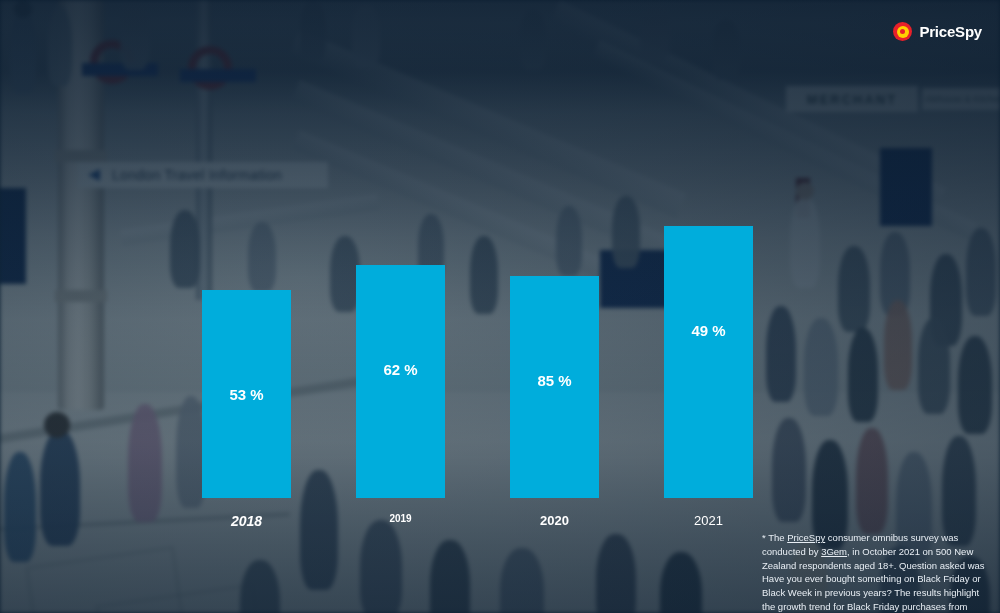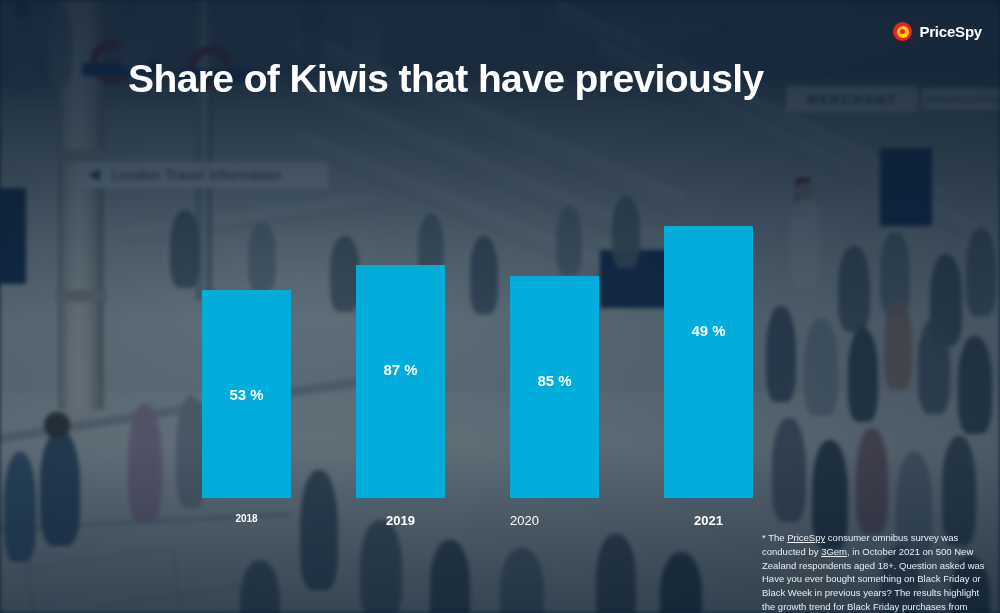--- a/index.html
+++ b/index.html
@@ -188,36 +188,35 @@
       <span style="width:12px;height:12px;border-radius:50%;background:#ffd100;
                    display:flex;align-items:center;justify-content:center;">
         <span style="width:5px;height:5px;border-radius:50%;background:#e8202a;"></span>
       </span>
     </span>
     <span style="color:#fff;font-size:15px;font-weight:bold;letter-spacing:-.2px;">PriceSpy</span>
   </div>
 
   <h1 style="position:absolute;left:128px;top:58px;width:760px;color:#fff;
              font-size:39px;font-weight:bold;line-height:1.1;letter-spacing:-.6px;">
-    <span style="display:block;">Share of Kiwis that have previously</span>
   </h1>
 
   <div id="chart" style="position:absolute;left:0;top:0;width:1000px;height:613px;">
       <div style="position: absolute; left: 202px; top: 290.13px; width: 89px; height: 207.87px; background: rgb(0, 173, 220);"></div>
       <div style="position: absolute; left: 202px; top: 386.13px; width: 89px; text-align: center; color: rgb(255, 255, 255); font-size: 15px; font-weight: bold;">53 %</div>
-      <div style="position: absolute; left: 202px; top: 513px; width: 89px; text-align: center; color: rgb(255, 255, 255); font-size: 10px; font-weight: bold;">2018</div>
+      <div style="position: absolute; left: 202px; top: 513px; width: 89px; text-align: center; color: rgb(255, 255, 255); font-size: 14px; font-weight: bold; font-style: italic;">2018</div>
       <div style="position: absolute; left: 356px; top: 265.02px; width: 89px; height: 232.98px; background: rgb(0, 173, 220);"></div>
-      <div style="position: absolute; left: 356px; top: 361.02px; width: 89px; text-align: center; color: rgb(255, 255, 255); font-size: 15px; font-weight: bold;">87 %</div>
-      <div style="position: absolute; left: 356px; top: 513px; width: 89px; text-align: center; color: rgb(255, 255, 255); font-size: 13px; font-weight: bold;">2019</div>
+      <div style="position: absolute; left: 356px; top: 361.02px; width: 89px; text-align: center; color: rgb(255, 255, 255); font-size: 15px; font-weight: bold;">62 %</div>
+      <div style="position: absolute; left: 356px; top: 513px; width: 89px; text-align: center; color: rgb(255, 255, 255); font-size: 10px; font-weight: bold;">2019</div>
       <div style="position: absolute; left: 510px; top: 276.18px; width: 89px; height: 221.82px; background: rgb(0, 173, 220);"></div>
       <div style="position: absolute; left: 510px; top: 372.18px; width: 89px; text-align: center; color: rgb(255, 255, 255); font-size: 15px; font-weight: bold;">85 %</div>
-      <div style="position: absolute; left: 510px; top: 513px; width: 89px; color: rgb(255, 255, 255); font-size: 13px; font-weight: normal;">2020</div>
+      <div style="position: absolute; left: 510px; top: 513px; width: 89px; text-align: center; color: rgb(255, 255, 255); font-size: 13px; font-weight: bold;">2020</div>
       <div style="position: absolute; left: 664px; top: 225.96px; width: 89px; height: 272.04px; background: rgb(0, 173, 220);"></div>
       <div style="position: absolute; left: 664px; top: 321.96px; width: 89px; text-align: center; color: rgb(255, 255, 255); font-size: 15px; font-weight: bold;">49 %</div>
-      <div style="position: absolute; left: 664px; top: 513px; width: 89px; text-align: center; color: rgb(255, 255, 255); font-size: 13px; font-weight: bold;">2021</div>
+      <div style="position: absolute; left: 664px; top: 513px; width: 89px; text-align: center; color: rgb(255, 255, 255); font-size: 13px; font-weight: normal;">2021</div>
     </div>
 
   <p style="position:absolute;left:762px;top:531px;width:224px;color:#e8eef4;
             font-size:9.5px;line-height:1.45;">
     <span>* The </span><span style="text-decoration:underline;">PriceSpy</span><span> consumer omnibus survey was conducted by </span><span style="text-decoration:underline;">3Gem</span><span>, in October 2021 on 500 New Zealand respondents aged 18+. Question asked was Have you ever bought something on Black Friday or Black Week in previous years? The results highlight the growth trend for Black Friday purchases from 2018 through to 2021</span>
   </p>
 
 </div>
 
 </body></html>

